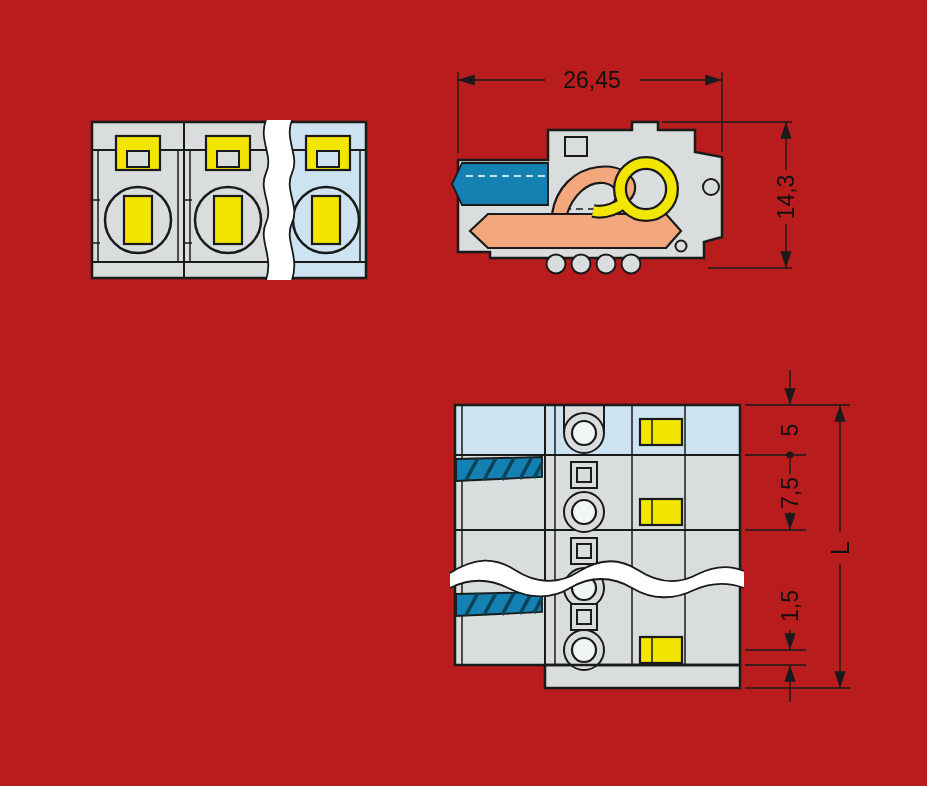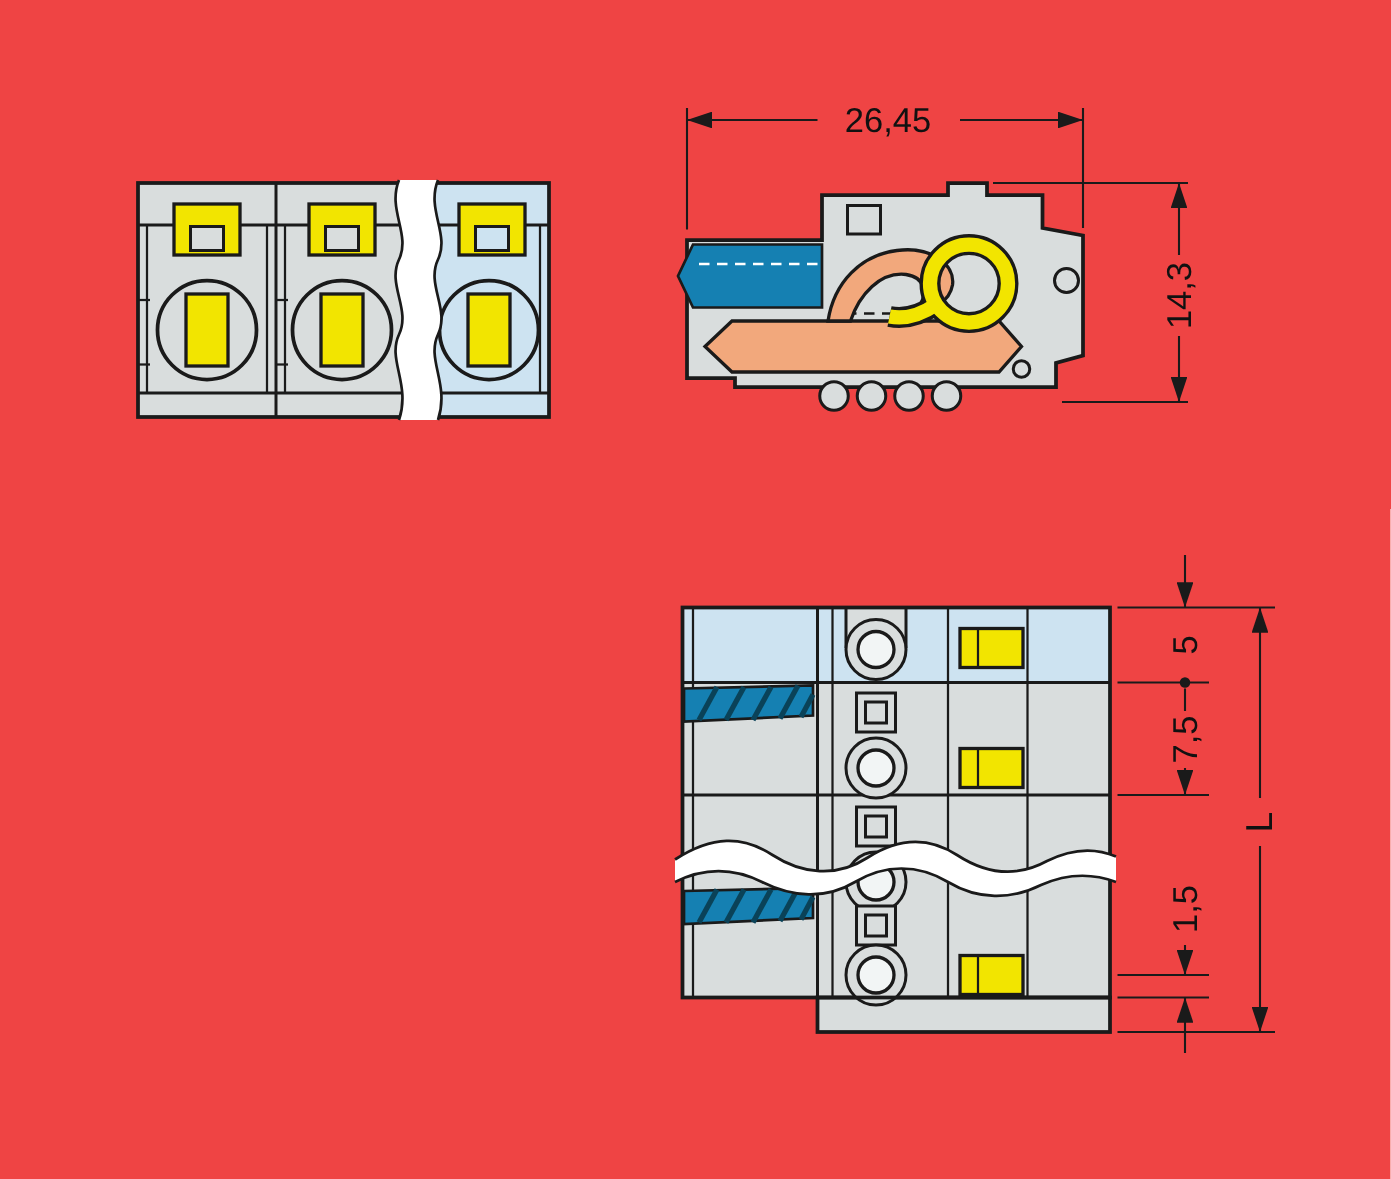--- a/index.html
+++ b/index.html
@@ -1,16 +1,16 @@
 <!DOCTYPE html>
 <html><head>
 <meta charset="utf-8">
 <style>
   html,body { margin:0; padding:0; background:#ffffff; }
-  .page { width:927px; height:786px; position:relative; background:#ef4444; overflow:hidden; }
+  .page { width:927px; height:786px; position:relative; background:#b91c1c; overflow:hidden; }
   svg { display:block; }
   .body       { fill:#d9dddd; stroke:#1a1a1a; stroke-width:2.5; }
   .body-s2    { fill:#d9dddd; stroke:#1a1a1a; stroke-width:2; }
   .body-blue  { fill:#cde3f1; stroke:#1a1a1a; stroke-width:2.5; }
   .fill-gray  { fill:#d9dddd; stroke:none; }
   .fill-blue  { fill:#cde3f1; stroke:none; }
   .yellow     { fill:#f2e500; stroke:#1a1a1a; stroke-width:2.2; }
   .orange     { fill:#f2a87c; stroke:#1a1a1a; stroke-width:2.2; }
   .blue       { fill:#1580b2; stroke:#1a1a1a; stroke-width:1.8; }
   .ring-in    { fill:#f2f5f5; stroke:#1a1a1a; stroke-width:2.2; }

